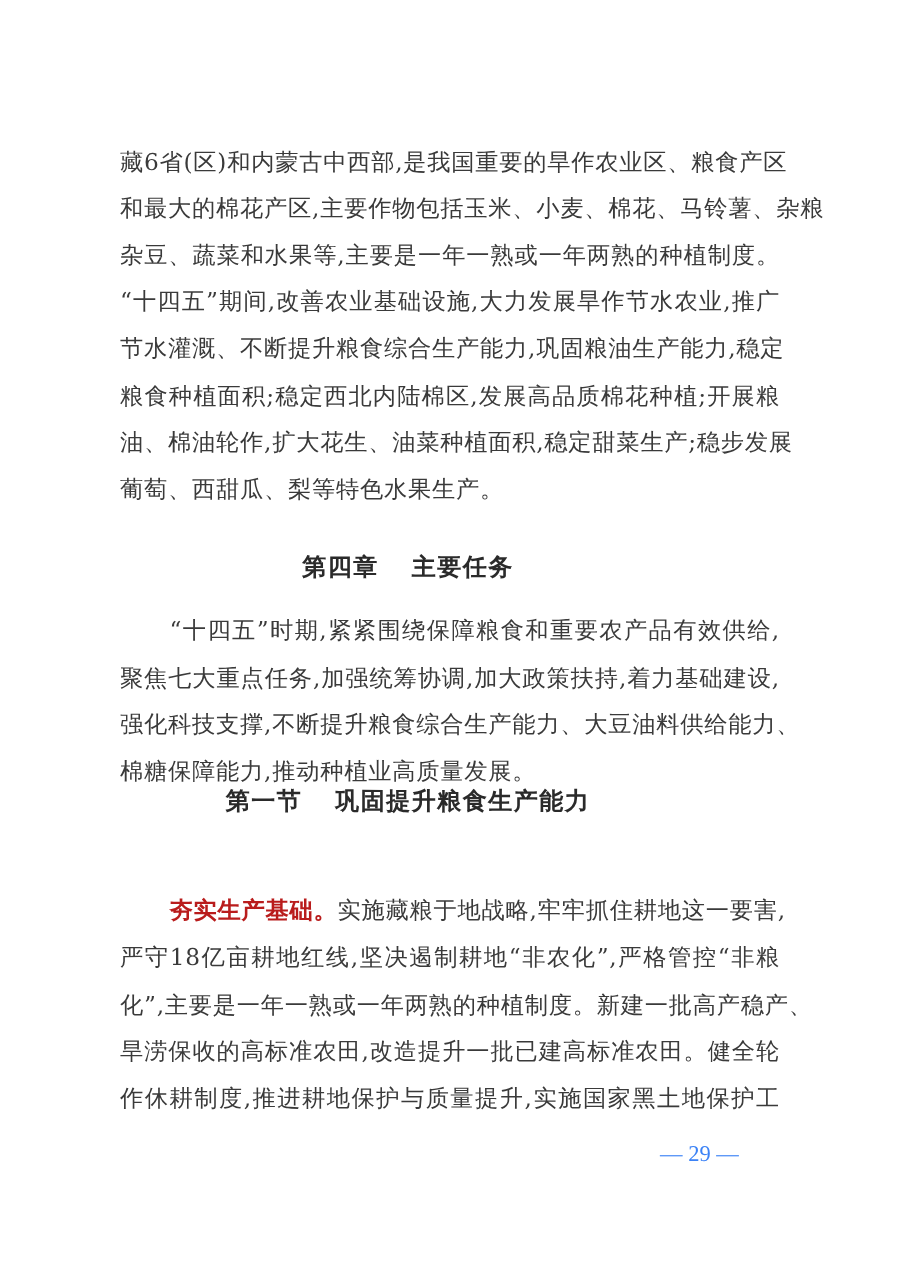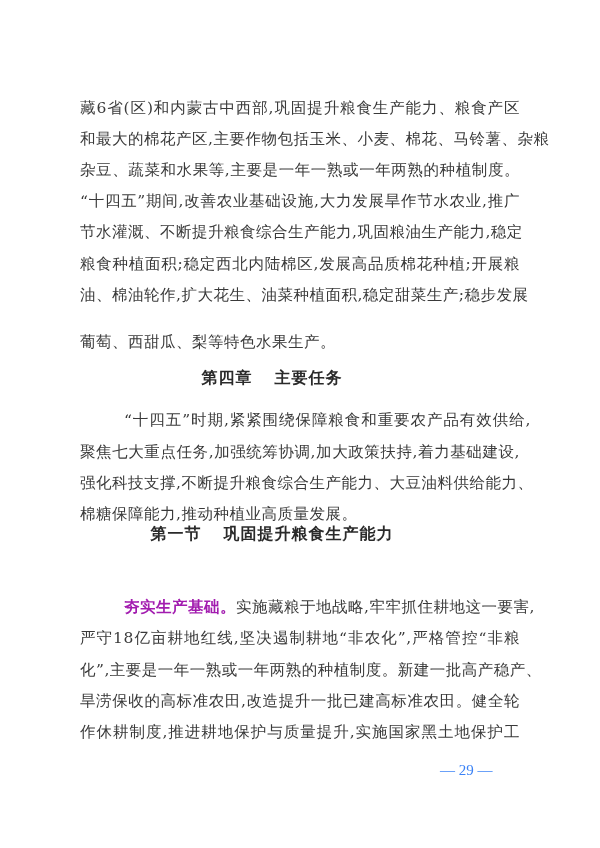--- a/index.html
+++ b/index.html
@@ -6,47 +6,47 @@
   body {
     width: 600px; height: 848px; background: #ffffff; position: relative; overflow: hidden;
     font-family: "DejaVu Serif", "Liberation Serif", serif; color: #3a3a3a;
   }
   .line {
     position: absolute; left: 80px; width: 440px; height: 22px;
     font-size: 15.5px; line-height: 22px; white-space: nowrap;
     text-align: justify; text-align-last: justify; letter-spacing: 0.5px;
   }
   .line.last { text-align-last: left; }
-  .indent { left: 124px; width: 407px; }
+  .indent { left: 113px; width: 407px; }
   .heading {
     position: absolute; left: 0; width: 544px; text-align: center;
     font-family: "DejaVu Sans", "Liberation Sans", sans-serif; font-weight: bold;
     font-size: 16px; line-height: 22px; color: #2a2a2a; letter-spacing: 1px;
   }
   .heading .gap { display: inline-block; width: 22px; }
-  .bold-lead { font-family: Liberation Mono, monospace; font-weight: bold; color: #a21caf; }
+  .bold-lead { font-family: Liberation Mono, monospace; font-weight: bold; color: #b91c1c; }
   .pagenum {
     position: absolute; left: 440px; top: 762px; font-size: 15px; color: #3b82f6;
     font-family: "Liberation Serif", "DejaVu Serif", serif;
   }
 </style>
 </head>
 <body>
 
 <div>
 
   <div>
-    <div class="line" style="top:97px">藏6省(区)和内蒙古中西部,巩固提升粮食生产能力、粮食产区</div>
+    <div class="line" style="top:97px">藏6省(区)和内蒙古中西部,是我国重要的旱作农业区、粮食产区</div>
     <div class="line" style="top:128px">和最大的棉花产区,主要作物包括玉米、小麦、棉花、马铃薯、杂粮</div>
     <div class="line" style="top:159px">杂豆、蔬菜和水果等,主要是一年一熟或一年两熟的种植制度。</div>
     <div class="line" style="top:190px">“十四五”期间,改善农业基础设施,大力发展旱作节水农业,推广</div>
     <div class="line" style="top:221px">节水灌溉、不断提升粮食综合生产能力,巩固粮油生产能力,稳定</div>
     <div class="line" style="top:253px">粮食种植面积;稳定西北内陆棉区,发展高品质棉花种植;开展粮</div>
     <div class="line" style="top:284px">油、棉油轮作,扩大花生、油菜种植面积,稳定甜菜生产;稳步发展</div>
-    <div class="line last" style="top:331px">葡萄、西甜瓜、梨等特色水果生产。</div>
+    <div class="line last" style="top:315px">葡萄、西甜瓜、梨等特色水果生产。</div>
   </div>
 
   <div class="heading" style="top:367px">
     <span>第四章</span><span class="gap"></span><span>主要任务</span>
   </div>
 
   <div>
     <div class="line indent" style="top:409px">“十四五”时期,紧紧围绕保障粮食和重要农产品有效供给,</div>
     <div class="line" style="top:441px">聚焦七大重点任务,加强统筹协调,加大政策扶持,着力基础建设,</div>
     <div class="line" style="top:472px">强化科技支撑,不断提升粮食综合生产能力、大豆油料供给能力、</div>

